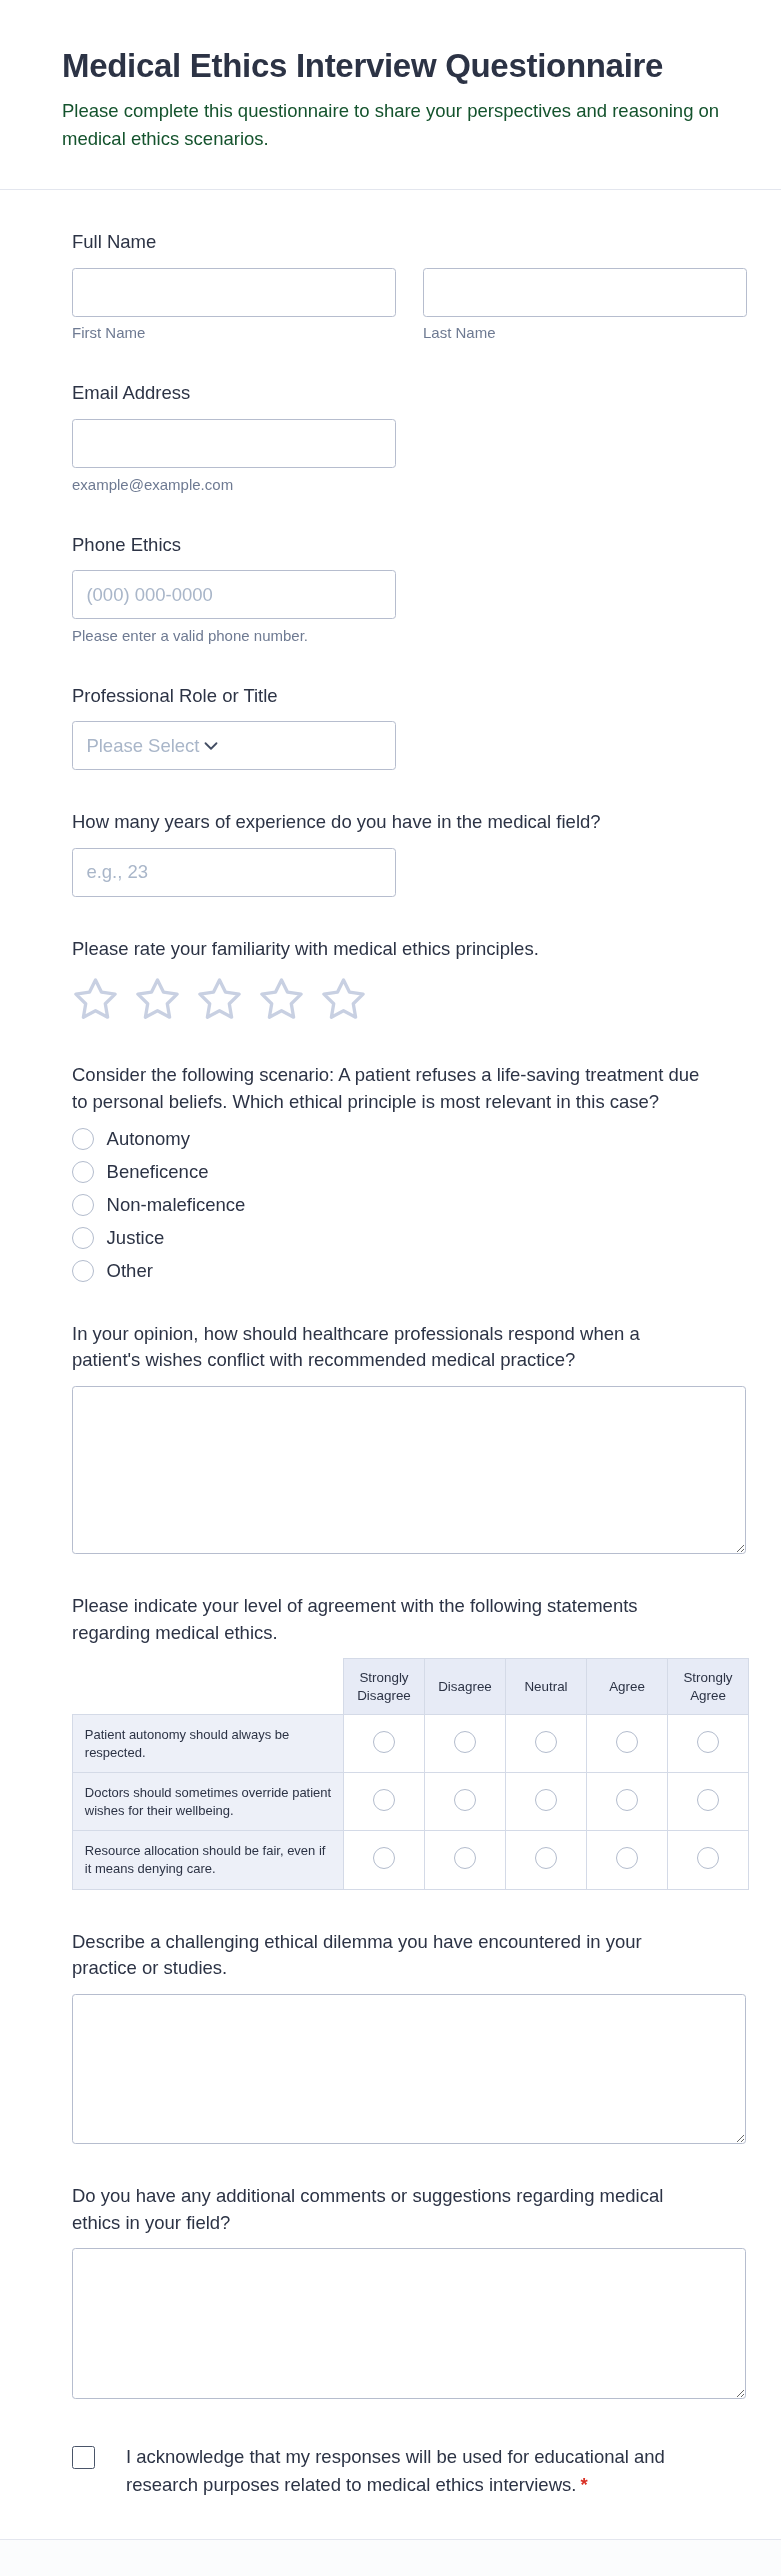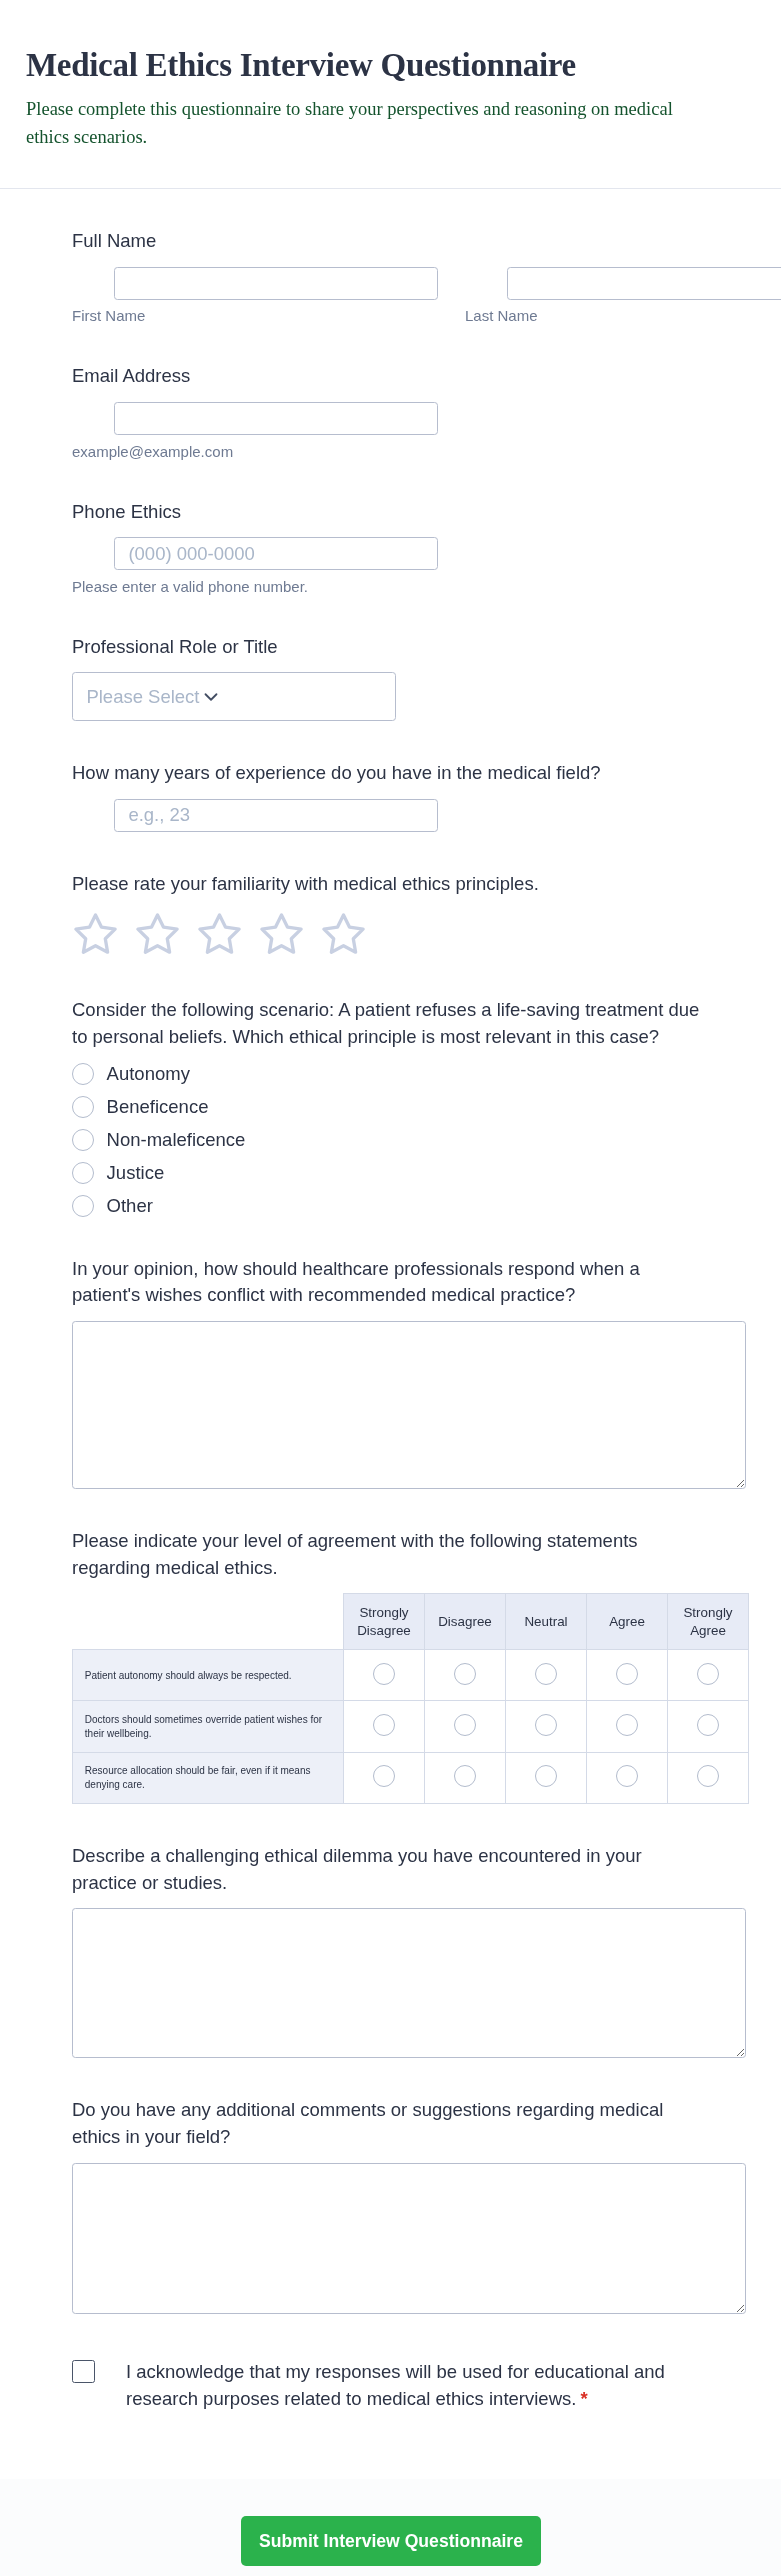--- a/index.html
+++ b/index.html
@@ -5,38 +5,38 @@
   * { box-sizing: border-box; margin: 0; padding: 0; }
   html, body { background: #ffffff; }
   body {
     width: 782px;
     font-family: "Liberation Sans", "DejaVu Sans", sans-serif;
     color: #2c3345;
   }
   .page { width: 782px; min-height: 2576px; display: flex; flex-direction: column; background: #fff; }
 
   
-  .form-header { padding: 47px 26px 37px; font-family: Liberation Serif, serif; }
+  .form-header { padding: 47px 62px 37px; }
   .page-title { font-size: 33px; font-weight: 700; color: #2c3345; letter-spacing: -0.3px; }
   .page-subtitle { margin-top: 11.8px; font-size: 18.5px; line-height: 1.5; color: #14532d; max-width: 672px; }
 
   .divider { height: 0.8px; background: #e3e6ee; width: 100%; }
 
   
   .form-body { padding: 0 72px; flex: 1; }
   .q { margin-top: 39px; }
   .q-label {
     font-size: 18.5px; font-weight: 500; color: #2c3345;
     line-height: 1.45; margin-bottom: 11.8px; max-width: 674px;
   }
 
   .text-input {
-    width: 324px; height: 33px; border: 0.8px solid #b6bdce; border-radius: 3.4px;
+    width: 324px; height: 49px; border: 0.8px solid #b6bdce; border-radius: 3.4px;
     background: #fff; padding: 0 13.4px; font-size: 18.5px; color: #2c3345;
-    font-family: inherit; outline: none; display: block; margin-left: 42px;
+    font-family: inherit; outline: none; display: block;
   }
   .text-input::placeholder { color: #a9b6c9; opacity: 1; }
 
   .name-row { display: flex; gap: 27px; }
   .sublabel { margin-top: 7.6px; font-size: 15px; color: #6e7a92; }
 
   .select {
     width: 324px; height: 49px; border: 0.8px solid #b6bdce; border-radius: 3.4px;
     display: flex; align-items: center; 
     padding: 0 13.4px; background: #fff; cursor: pointer;
@@ -68,21 +68,21 @@
 
   
   table.matrix { width: 674px; border-collapse: collapse; table-layout: fixed; margin-top: 11.8px; }
   .matrix th, .matrix td { border: 0.8px solid #d4dae7; }
   .matrix thead th {
     background: #e7ebf6; font-size: 13.4px; font-weight: 400; color: #2c3345;
     padding: 10px 5px; text-align: center; line-height: 1.3;
   }
   .matrix thead th.corner { background: #fff; border-top-color: #fff; border-left-color: #fff; }
   .matrix tbody th {
-    background: #edf0f8; font-size: 10px; font-weight: 400; color: #2c3345;
+    background: #edf0f8; font-size: 13px; font-weight: 400; color: #2c3345;
     text-align: left; padding: 11px 11.8px; line-height: 1.35;
   }
   .matrix td { text-align: center; padding: 12.6px 0; background: #fff; }
   .matrix .radio { margin: 0 auto; display: inline-block; }
 
   
   .checkbox-row { display: flex; align-items: flex-start; gap: 31px; margin-top: 44px; margin-bottom: 40px; }
   .checkbox {
     width: 23px; height: 23px; border: 1.7px solid #4a5569; border-radius: 2.5px;
     background: #fff; flex: 0 0 auto; margin-top: 2.5px; cursor: pointer;

